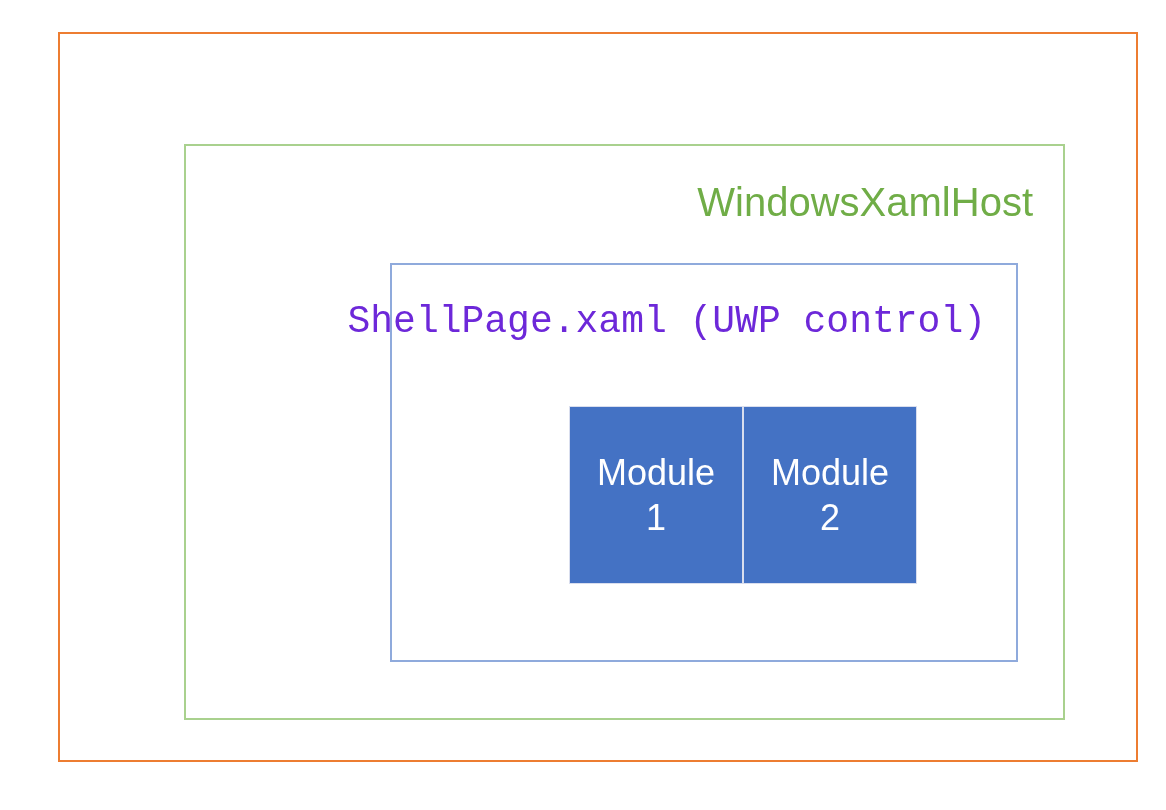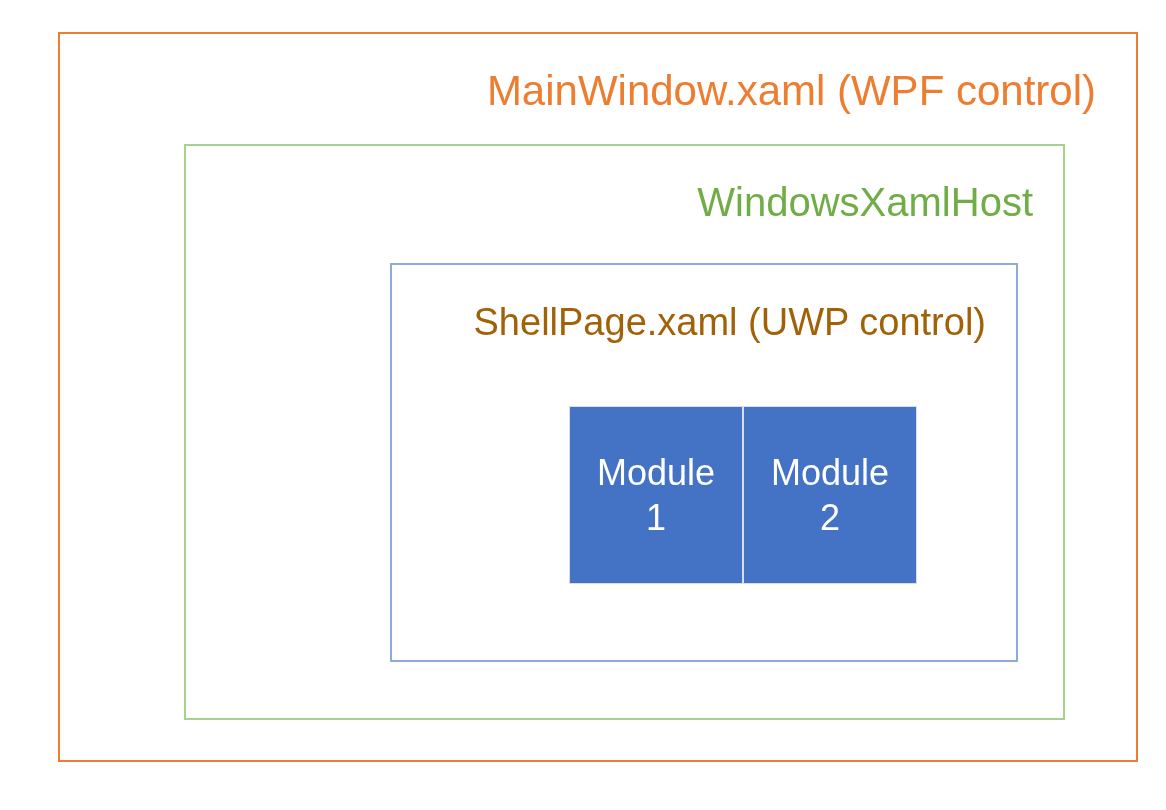--- a/index.html
+++ b/index.html
@@ -73,21 +73,22 @@
   .label-xamlhost {
     right: 30px;
     top: 36px;
     font-size: 40px;
     color: #70AD47;
   }
   .label-shellpage {
     right: 30px;
     top: 38px;
     font-size: 38px;
-    color: #a16207;
+    color: #6d28d9;
+    font-family: Liberation Mono, monospace;
   }
 
   
   .modules-row {
     position: absolute;
     left: 0;
     top: 141px;
     width: 100%;
     height: 178px;
     display: flex;
@@ -116,21 +117,20 @@
     text-align: center;
   }
 </style>
 </head>
 <body>
 
 <div id="canvas">
 
   <div class="layer-wpf">
 
-    <div class="layer-label label-wpf">MainWindow.xaml (WPF control)</div>
 
     <div class="layer-xamlhost">
 
       <div class="layer-label label-xamlhost">WindowsXamlHost</div>
 
       <div class="layer-shellpage">
 
         <div class="layer-label label-shellpage">ShellPage.xaml (UWP control)</div>
 
         <div class="modules-row">

